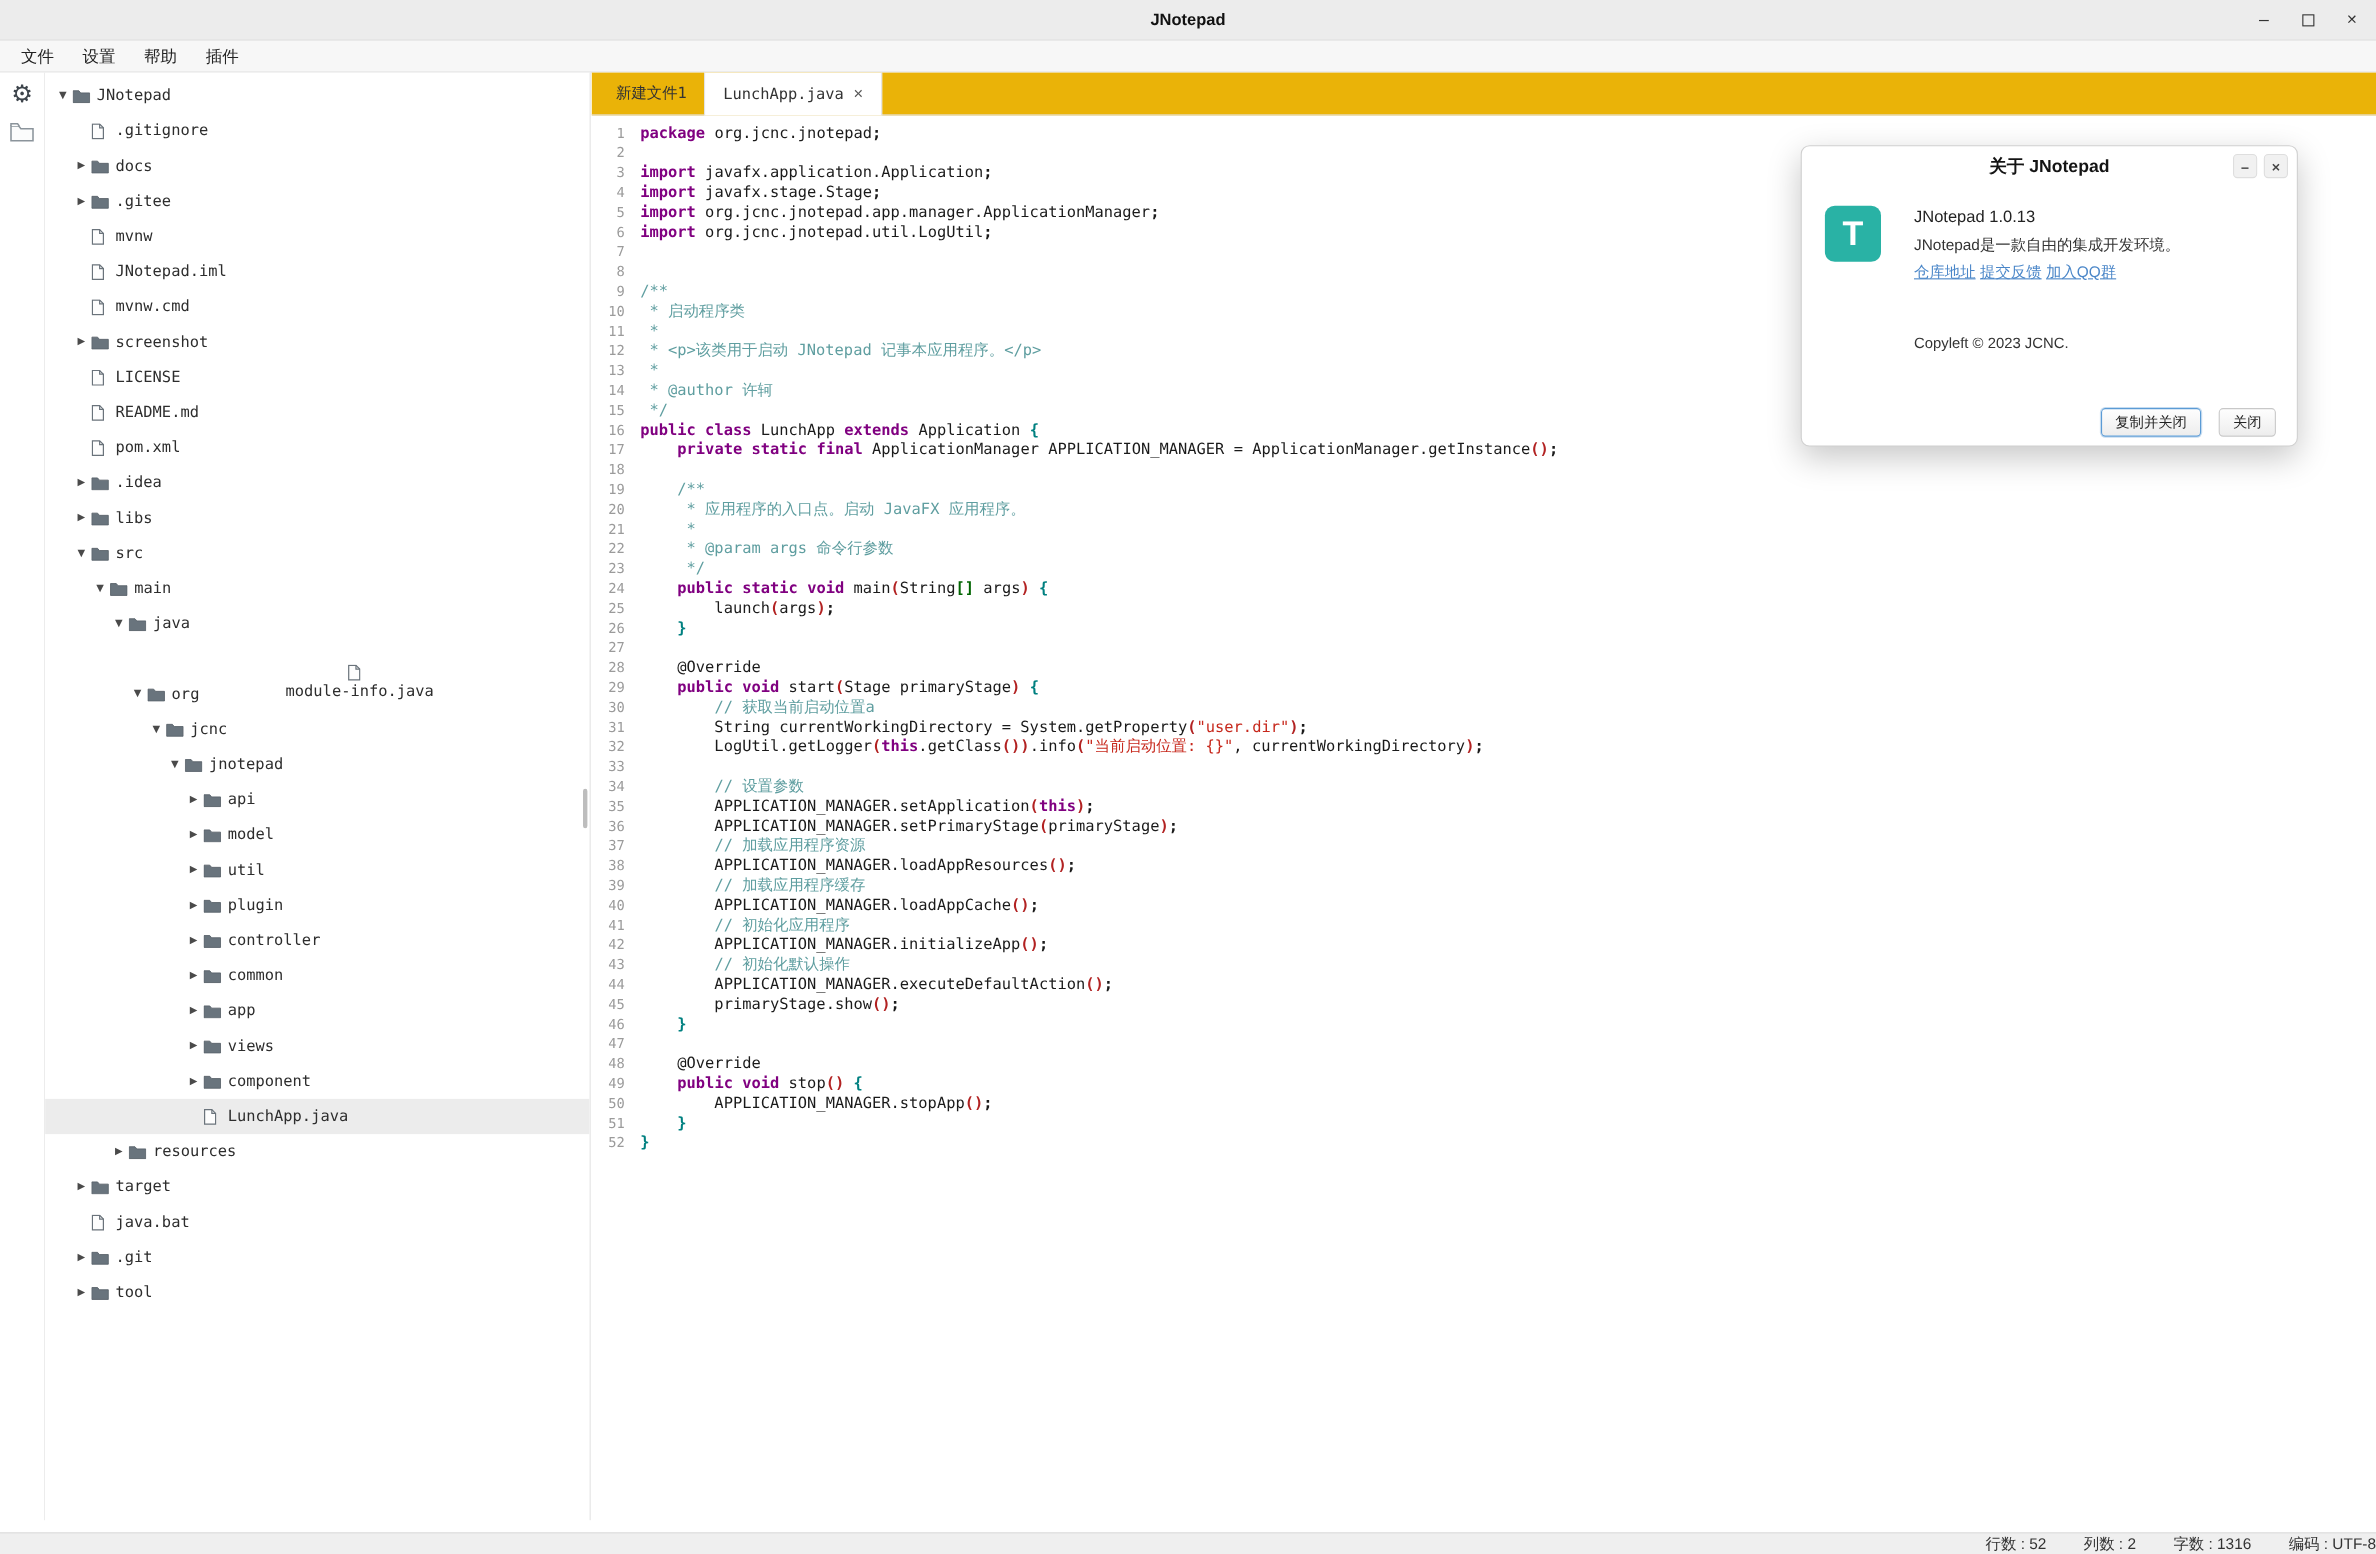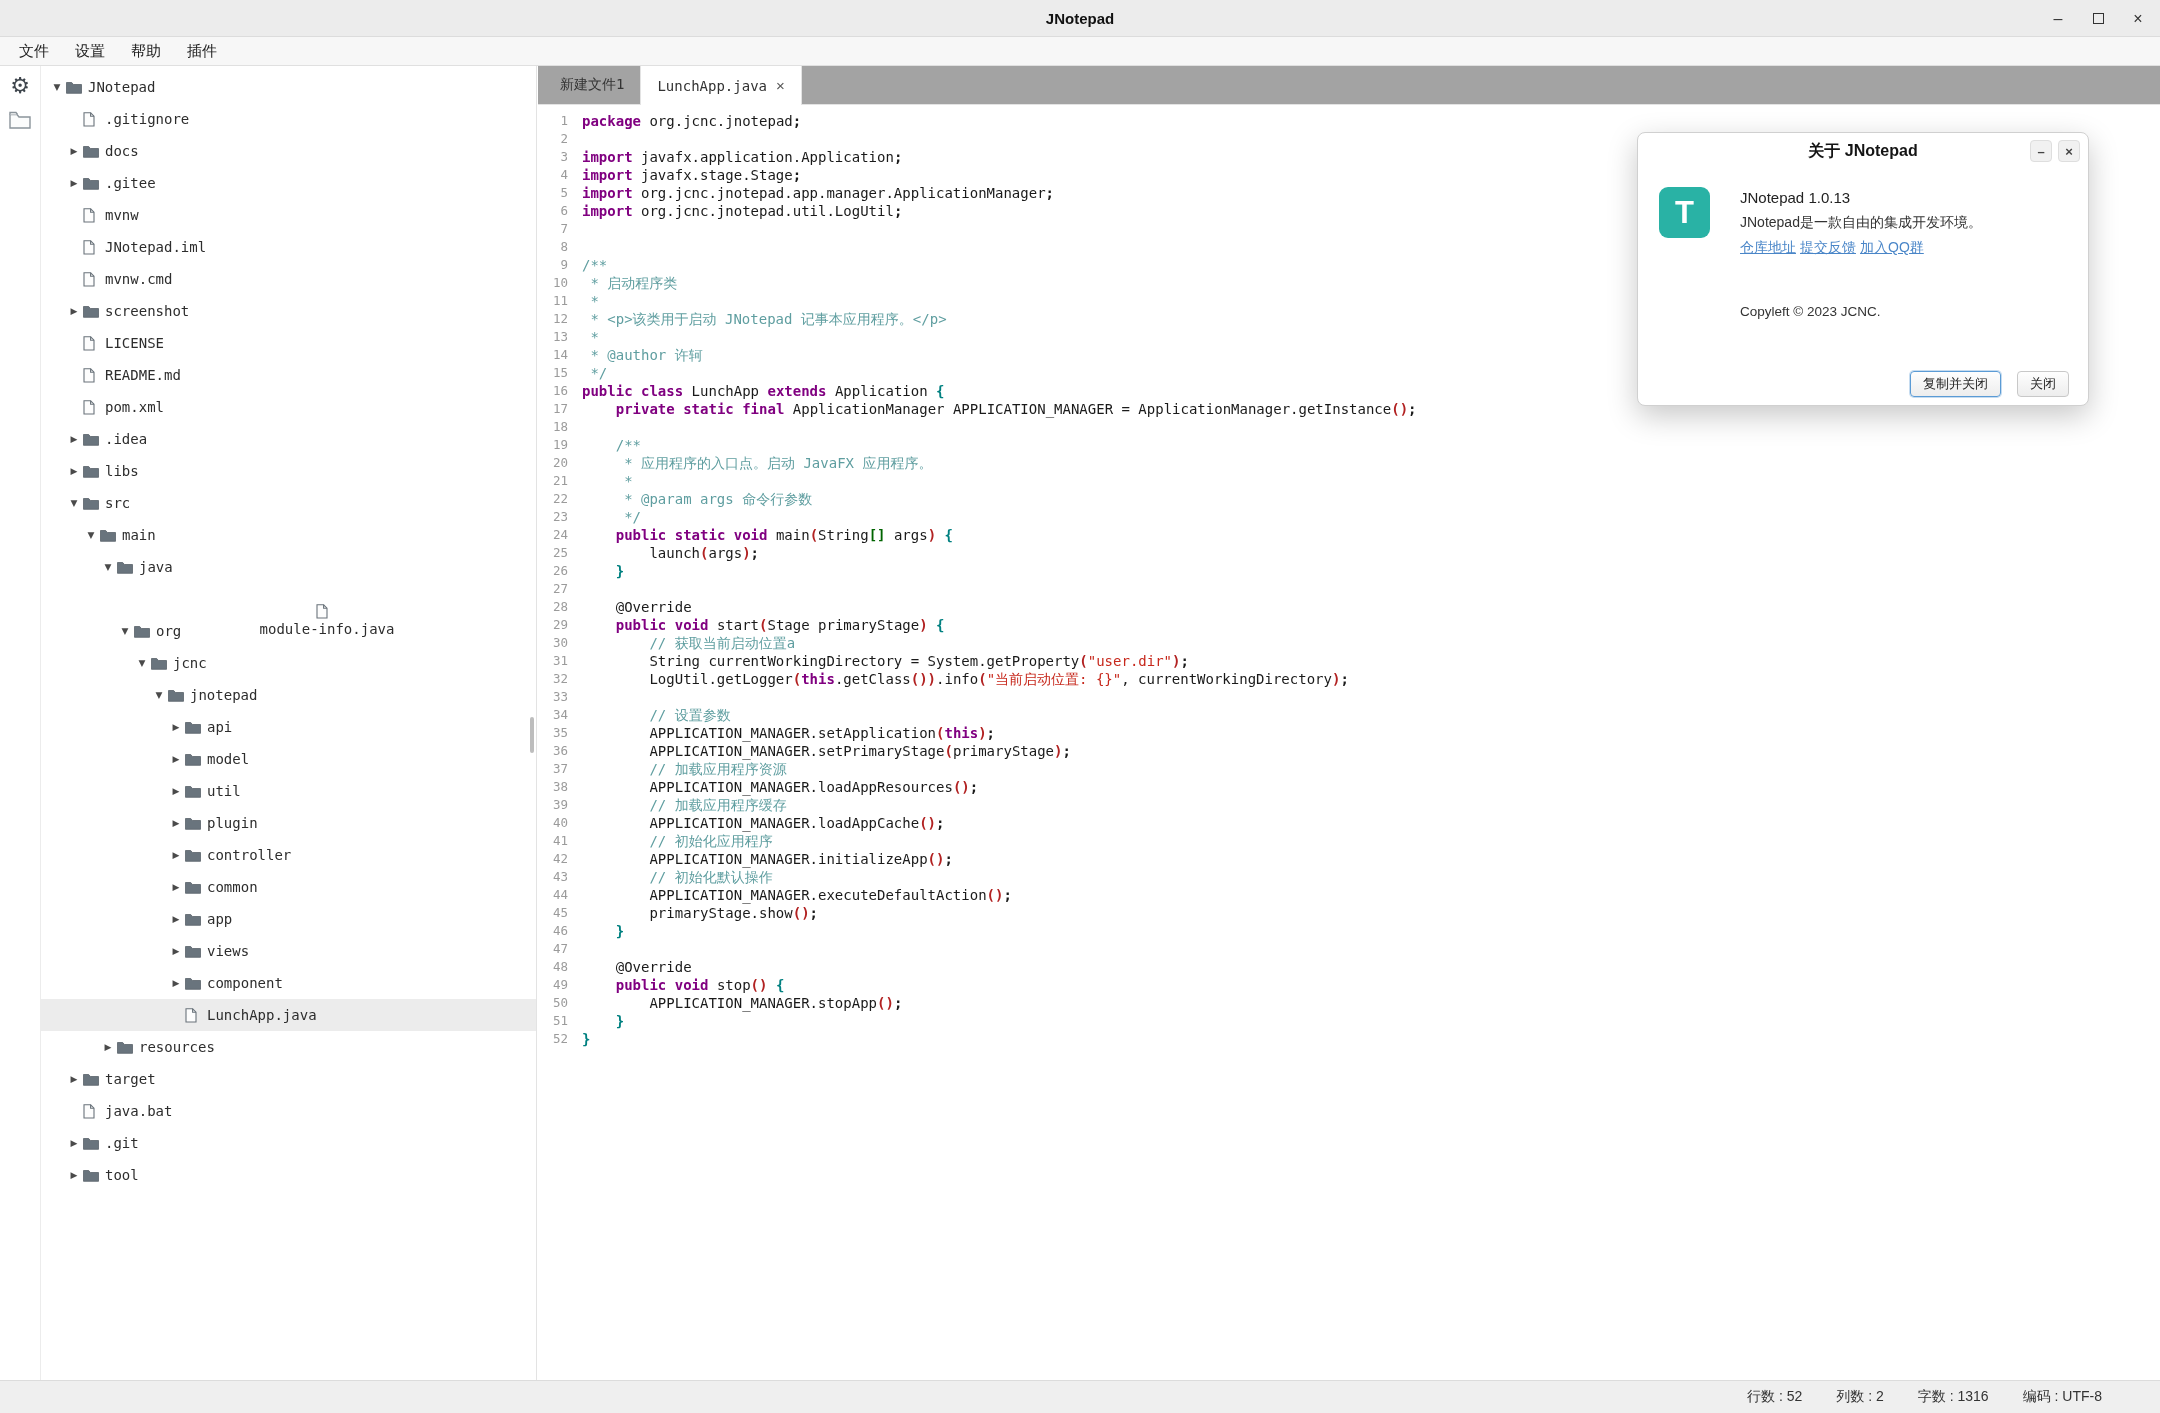--- a/index.html
+++ b/index.html
@@ -24,39 +24,39 @@
   .tree { position: absolute; top: 66px; left: 41px; width: 496px; bottom: 31px; background: #fff; border-right: 1px solid #e3e3e3; padding-top: 5px; overflow: hidden; }
   .tree-row { height: 32px; display: flex; align-items: center; font-family: "DejaVu Sans Mono", monospace; font-size: 14px; color: #2d2d2d; white-space: nowrap; }
   .tree-row.selected { background: #ececec; }
   .tree-arrow { flex: 0 0 18px; width: 18px; font-size: 9px; color: #4a4a4a; display: inline-flex; justify-content: center; font-family: "DejaVu Sans", sans-serif; }
   .tree-icon { flex: 0 0 20px; width: 20px; display: inline-flex; align-items: center; }
   .tree-label { margin-left: 2px; }
   .tree-thumb { position: absolute; right: 2px; top: 651px; width: 4px; height: 36px; background: #bdbdbd; border-radius: 2px; }
 
   
   .main { position: absolute; top: 66px; left: 538px; right: 0; bottom: 31px; background: #fff; }
-  .tabbar { position: absolute; top: 0; left: 0; right: 0; height: 39px; background: #a3a3a3; border-bottom: 1px solid #e3e3e3; display: flex; align-items: stretch; padding-left: 6px; }
+  .tabbar { position: absolute; top: 0; left: 0; right: 0; height: 39px; background: #eab308; border-bottom: 1px solid #e3e3e3; display: flex; align-items: stretch; padding-left: 6px; }
   .tab { display: flex; align-items: center; padding: 0 16px; gap: 9px; font-family: "DejaVu Sans Mono", monospace; font-size: 14px; color: #333; }
   .tab.active { background: #ffffff; border-left: 1px solid #e3e3e3; border-right: 1px solid #e3e3e3; margin-bottom: -1px; }
   .tab-close { font-size: 15px; color: #555; font-family: "Liberation Sans", sans-serif; }
 
   .code { position: absolute; top: 39px; left: 0; right: 0; bottom: 0; overflow: hidden; padding-top: 7px; font-family: "DejaVu Sans Mono", monospace; font-size: 14px; color: #1a1a1a; }
   .code-line { height: 18px; line-height: 18px; display: flex; }
   .line-num { flex: 0 0 30px; text-align: right; color: #9b9b9b; font-size: 12.5px; }
   .line-content { padding-left: 14px; white-space: pre; }
   .tok-keyword { color: #800080; font-weight: bold; }
   .tok-string  { color: #c7281c; }
   .tok-comment { color: #5f9ea0; }
   .tok-paren   { color: #b22222; font-weight: bold; }
   .tok-brace   { color: #008080; font-weight: bold; }
   .tok-bracket { color: #006400; font-weight: bold; }
   .tok-semi    { font-weight: bold; }
 
   
-  .statusbar { position: absolute; bottom: 0; left: 0; right: 0; height: 33px; background: #efefef; border-top: 1px solid #dcdcdc; display: flex; align-items: center; justify-content: flex-end; gap: 34px; padding-right: 58px; font-size: 14px; color: #333; }
+  .statusbar { position: absolute; bottom: 0; left: 0; right: 0; height: 20px; background: #efefef; border-top: 1px solid #dcdcdc; display: flex; align-items: center; justify-content: flex-end; gap: 34px; font-size: 14px; color: #333; }
 
   
   .dialog { position: absolute; left: 1637px; top: 132px; width: 452px; height: 274px; background: #ffffff; border: 1px solid #d0d0d0; border-radius: 8px; box-shadow: 0 10px 30px rgba(0,0,0,0.22); z-index: 50; }
   .dialog-titlebar { position: relative; height: 36px; display: flex; align-items: center; justify-content: center; font-size: 16px; font-weight: bold; color: #141414; }
   .dialog-controls { position: absolute; right: 8px; top: 7px; display: flex; gap: 6px; }
   .dlg-ctrl { width: 22px; height: 22px; border-radius: 4px; background: #f1f1f1; border: 1px solid #dedede; display: flex; align-items: center; justify-content: center; font-size: 13px; color: #444; }
   .dlg-logo { position: absolute; left: 21px; top: 54px; width: 51px; height: 51px; border-radius: 9px; color: #fff; font-weight: bold; font-size: 31px; display: flex; align-items: center; justify-content: center; }
   .dlg-version { position: absolute; left: 102px; top: 56px; font-size: 15px; color: #222; }
   .dlg-desc { position: absolute; left: 102px; top: 81px; font-size: 14px; color: #333; }
   .dlg-links { position: absolute; left: 102px; top: 104px; display: flex; gap: 4px; }

